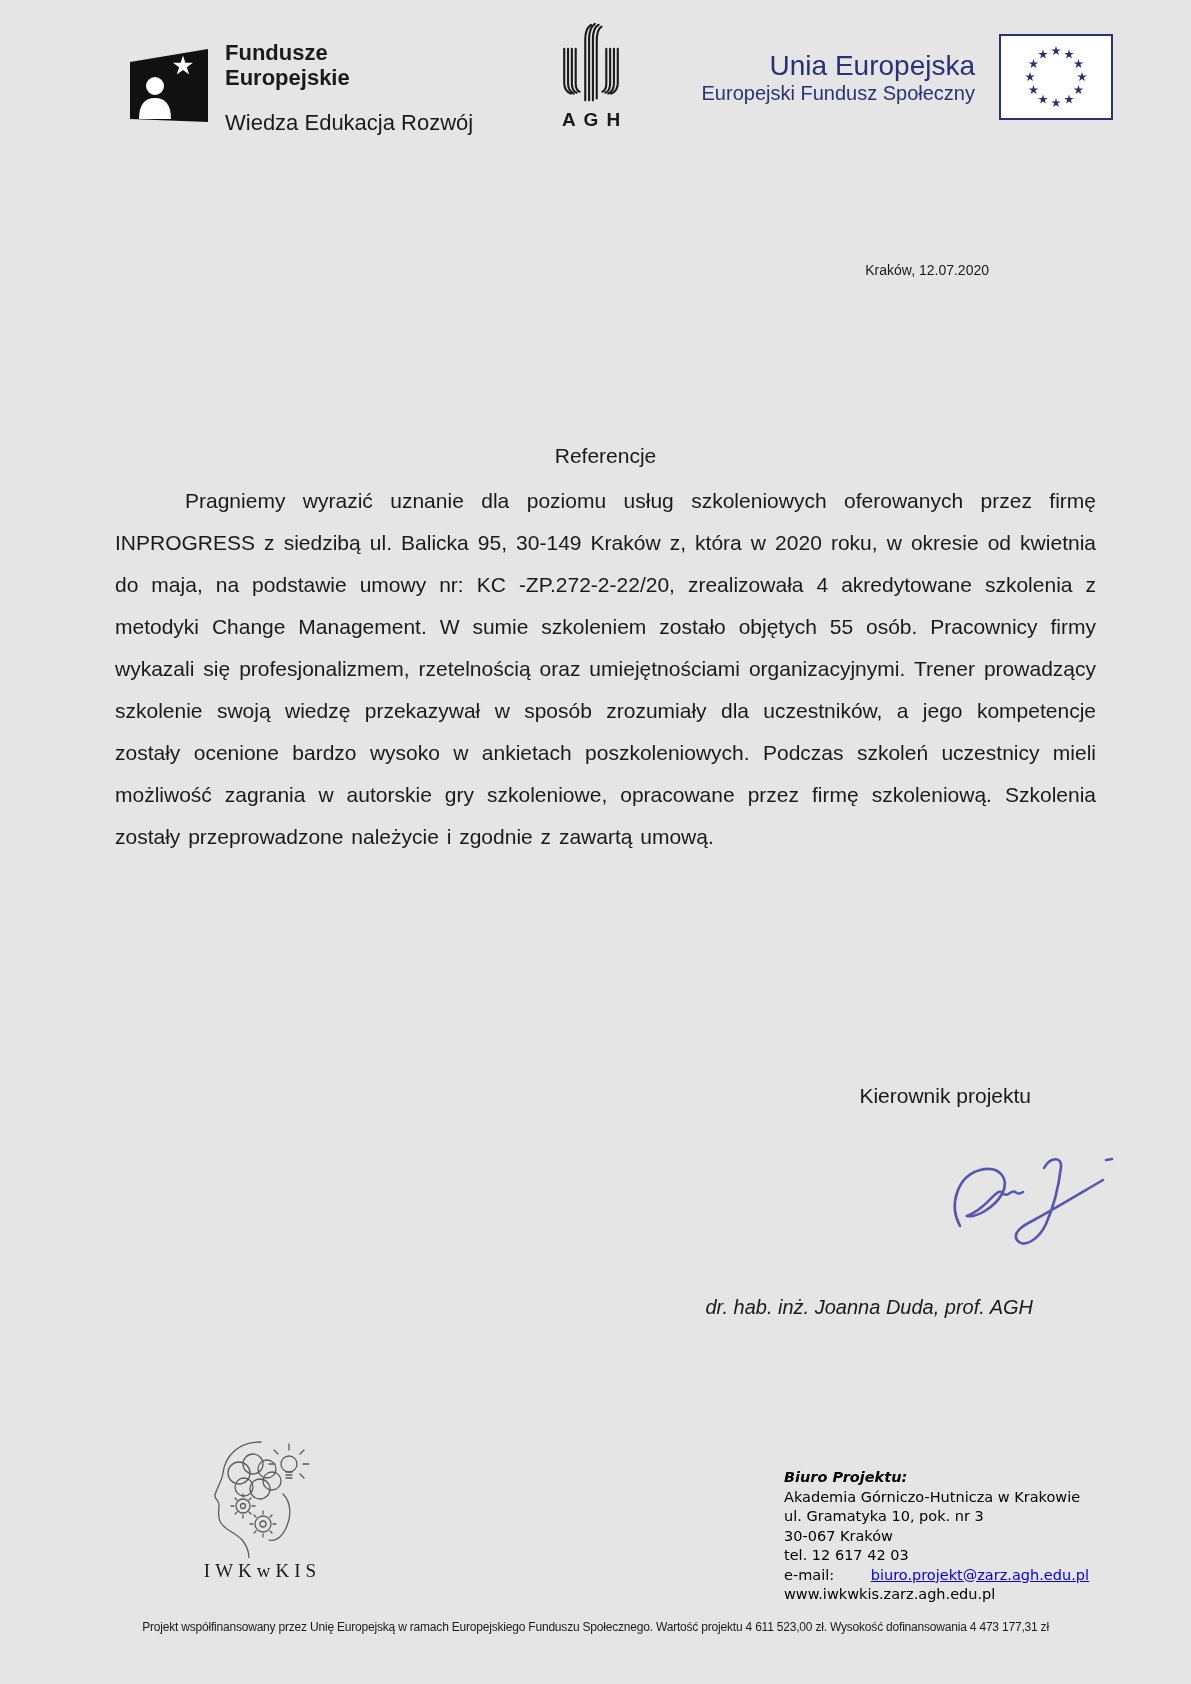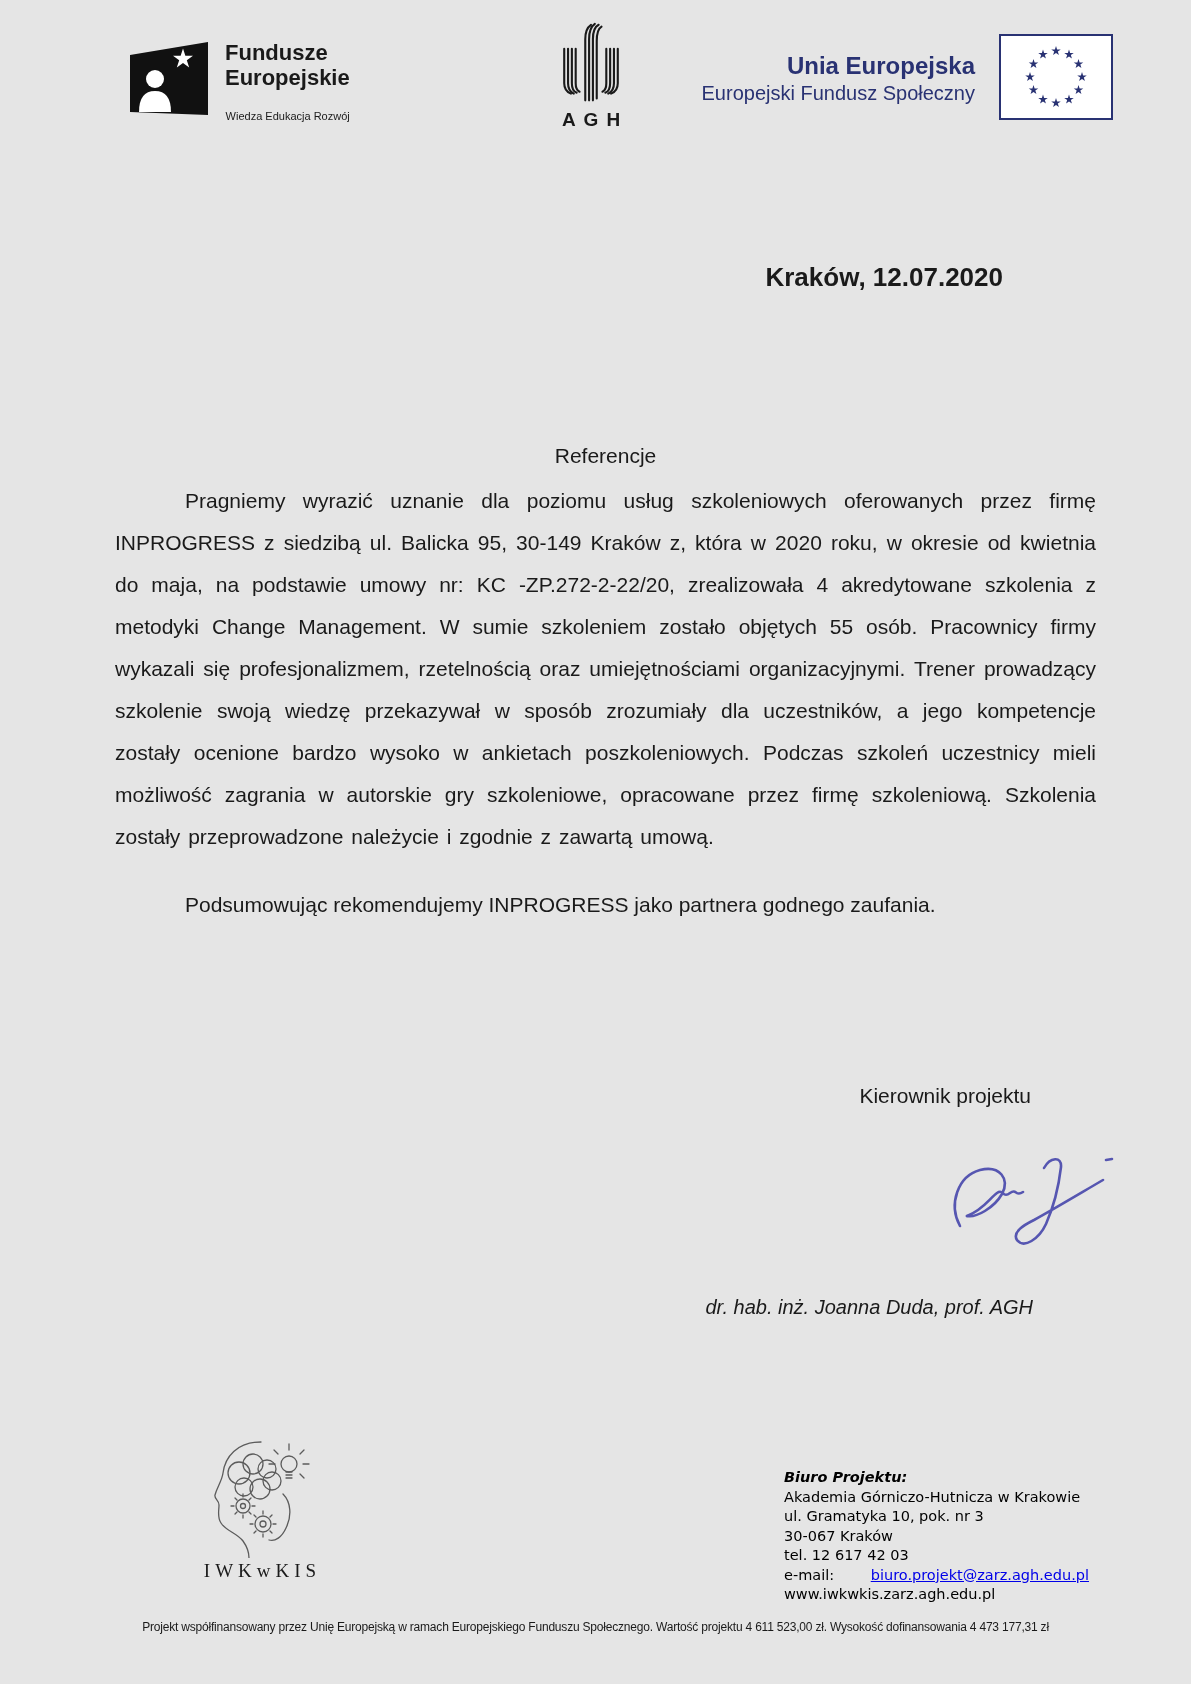--- a/index.html
+++ b/index.html
@@ -8,29 +8,29 @@
     width:1191px;height:1684px;
     margin:0 auto;
     background:#e5e5e5;
     font-family:"Liberation Sans",sans-serif;
     color:#111;
     overflow:hidden;
   }
   
   .fe-logo{position:absolute;left:130px;top:40px;display:flex;gap:15px;align-items:center;}
   .fe-text .t{font-size:22px;font-weight:bold;line-height:25px;color:#1a1a1a;}
-  .fe-text .s{font-size:11px;margin-top:20px;color:#1a1a1a;text-align:right;}
+  .fe-text .s{font-size:22px;margin-top:20px;color:#1a1a1a;}
   .agh-logo{position:absolute;left:535px;top:20px;width:112px;text-align:center;}
   .agh-label{font-size:19px;font-weight:bold;letter-spacing:8px;text-indent:8px;color:#1a1a1a;margin-top:1px;}
   .ue-logo{position:absolute;top:34px;right:78px;display:flex;gap:24px;align-items:center;}
   .ue-text{text-align:right;color:#293273;}
-  .ue-text .l1{font-size:24px;font-weight:bold;line-height:31px;}
+  .ue-text .l1{font-size:28px;font-weight:normal;line-height:31px;}
   .ue-text .l2{font-size:20px;line-height:24px;}
   
-  .date-line{position:absolute;top:262px;right:188px;font-size:26px;color:#1a1a1a;font-weight:bold;}
+  .date-line{position:absolute;top:262px;right:202px;font-size:14px;color:#1a1a1a;}
   .letter-title{position:absolute;top:444px;left:115px;right:95px;text-align:center;font-size:21px;font-weight:normal;color:#1a1a1a;}
   .letter-body{position:absolute;top:480px;left:115px;right:95px;font-size:21px;line-height:42px;color:#1a1a1a;}
   .letter-body p{margin:0;}
   .p1{text-align:justify;text-indent:70px;word-spacing:2px;}
   .p2{margin-top:26px !important;text-indent:70px;}
   .signer-role{position:absolute;top:1084px;right:160px;font-size:21px;color:#1a1a1a;}
   .signature{position:absolute;left:940px;top:1148px;}
   .signer-name{position:absolute;top:1296px;right:158px;font-size:20px;font-style:italic;color:#1a1a1a;}
   
   .iwkwkis{position:absolute;left:186px;top:1436px;width:148px;text-align:center;}
@@ -109,21 +109,20 @@
       </g>
     </svg>
   </div>
 
   <div class="date-line">Kraków, 12.07.2020</div>
 
   <div class="letter-title">Referencje</div>
 
   <div class="letter-body">
     <p class="p1">Pragniemy wyrazić uznanie dla poziomu usług szkoleniowych oferowanych przez firmę INPROGRESS z siedzibą ul. Balicka 95, 30-149 Kraków z, która w 2020 roku, w okresie od kwietnia do maja, na podstawie umowy nr: KC -ZP.272-2-22/20, zrealizowała 4 akredytowane szkolenia z metodyki Change Management. W sumie szkoleniem zostało objętych 55 osób. Pracownicy firmy wykazali się profesjonalizmem, rzetelnością oraz umiejętnościami organizacyjnymi. Trener prowadzący szkolenie swoją wiedzę przekazywał w sposób zrozumiały dla uczestników, a jego kompetencje zostały ocenione bardzo wysoko w ankietach poszkoleniowych. Podczas szkoleń uczestnicy mieli możliwość zagrania w autorskie gry szkoleniowe, opracowane przez firmę szkoleniową. Szkolenia zostały przeprowadzone należycie i zgodnie z zawartą umową.</p>
-    <p class="p2">Podsumowując rekomendujemy INPROGRESS jako partnera godnego zaufania.</p>
   </div>
 
   <div class="signer-role">Kierownik projektu</div>
 
   <div class="signature">
     <svg width="180" height="130" viewBox="0 0 180 130">
       <g fill="none" stroke="#4a4aad" stroke-width="2.6" stroke-linecap="round" opacity="0.92">
         <path d="M20 78 C8 56 18 28 40 22 C60 17 70 31 62 46 C54 60 36 70 27 68"></path>
         <path d="M27 68 C43 62 50 50 57 45 C64 40 62 51 70 45 C77 40 75 49 83 44"></path>
         <path d="M104 20 C110 9 122 8 121 19 C119 36 114 58 106 76 C99 91 84 101 77 92 C72 84 84 77 94 72 C114 61 139 46 163 32"></path>

